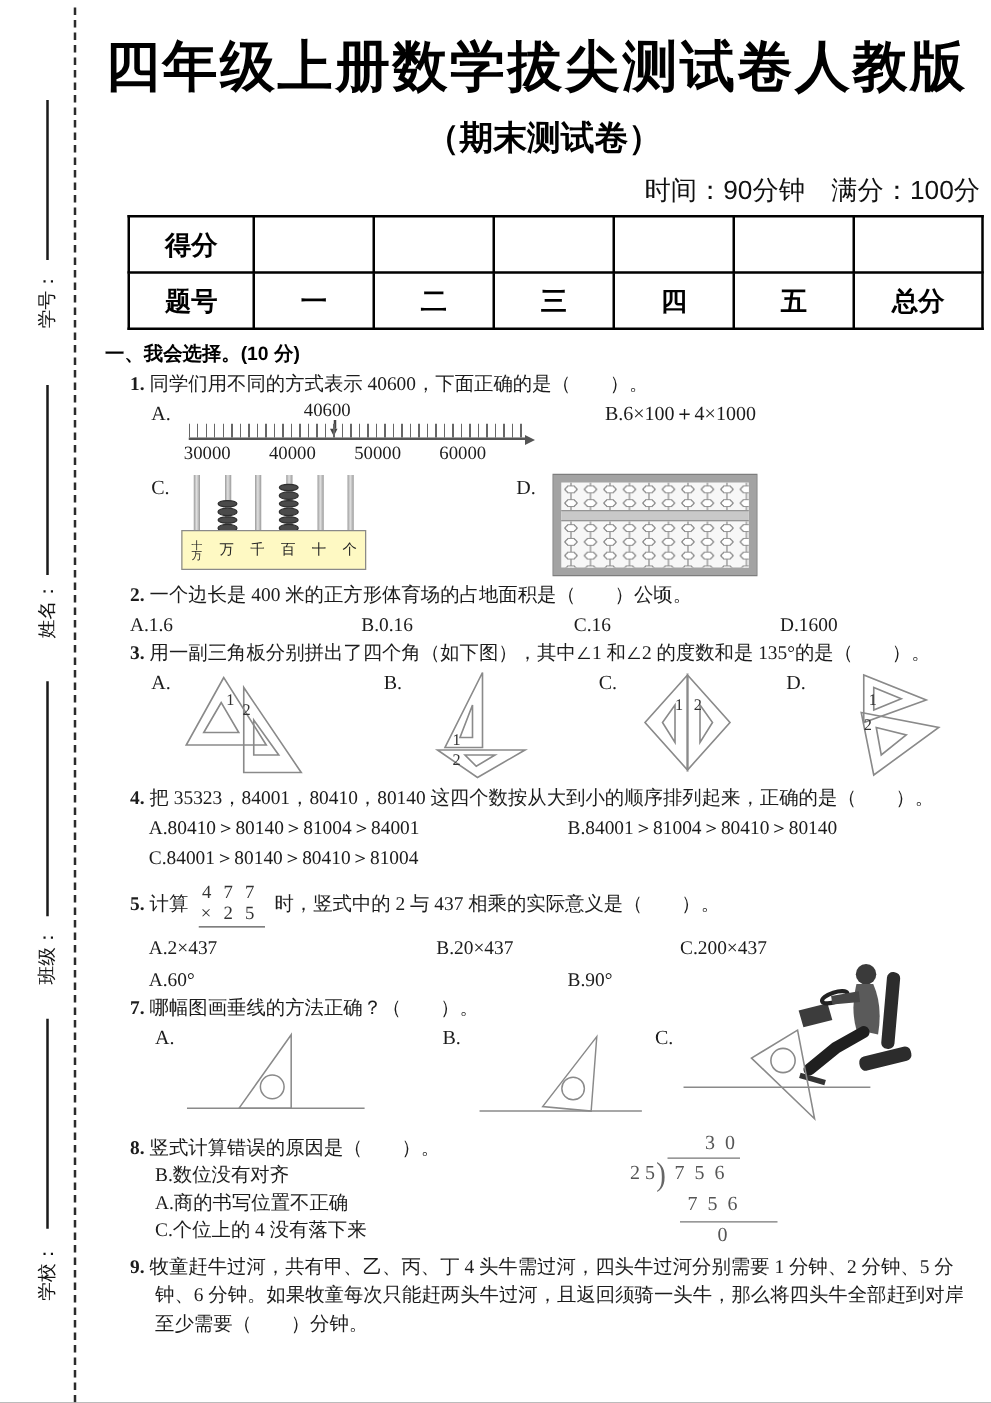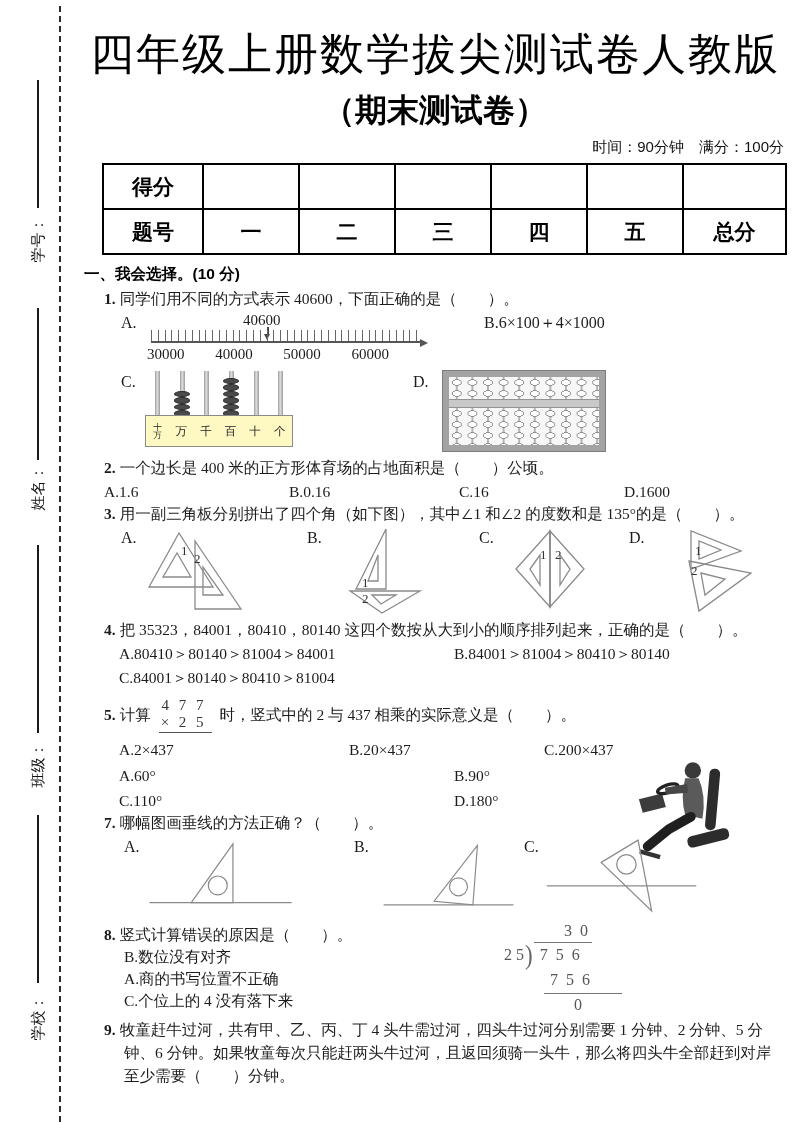--- a/index.html
+++ b/index.html
@@ -9,26 +9,26 @@
     font-family:"Liberation Serif", serif;
   }
   
   .dashline { position:absolute; left:59px; top:6px; height:1116px; width:0;
     border-left:2px dashed #2b2b2b; }
   .sline { position:absolute; left:37px; width:2px; background:#1a1a1a; }
   .side-label { position:absolute; left:11px; width:54px; height:20px; line-height:20px;
     text-align:center; font-size:15px; transform:rotate(-90deg); color:#111; }
   
   .main { position:absolute; left:84px; top:0; width:702px; }
-  .title { margin-top:24px; text-align:center; font-family:"Liberation Sans",sans-serif;
-    font-weight:400; font-size:44px; line-height:60px; letter-spacing:2px; color:#000; }
+  .title { margin-top:24px; font-family:"Liberation Sans",sans-serif;
+    font-weight:700; font-size:44px; line-height:60px; letter-spacing:2px; color:#000; }
   .subtitle { text-align:center; font-family:"Liberation Sans",sans-serif;
-    font-weight:800; font-size:32px; line-height:44px; margin-top:4px; color:#000; }
+    font-weight:800; font-size:27px; line-height:44px; margin-top:4px; color:#000; }
   .meta { text-align:right; font-family:"Liberation Sans",sans-serif;
-    font-size:15px; margin:6px 2px 6px 0; color:#111; }
+    font-size:21px; margin:6px 2px 6px 0; color:#111; }
   
   table.score { border-collapse:collapse; width:683px; margin-left:18px; table-layout:fixed; }
   table.score td { border:2px solid #000; height:41px; text-align:center;
     font-size:21px; font-weight:700; color:#000; }
   
   .section { font-family:"Liberation Sans",sans-serif; font-weight:700;
     font-size:15.5px; margin:9px 0 3px 0; color:#000; }
   .q { position:relative; font-size:15.5px; line-height:22px; }
   .qhead { padding-left:40px; text-indent:-20px; }
   .qhead.narrow { max-width:600px; }
@@ -306,24 +306,20 @@
         <span>B.20×437</span>
         <span>C.200×437</span>
       </div>
     </div>
 
     <div class="q mt4">
       <div class="optrow cols2" style="margin-top:4px">
         <span>A.60°</span>
         <span>B.90°</span>
       </div>
-      <div class="optrow cols2" style="margin-top:3px">
-        <span>C.110°</span>
-        <span>D.180°</span>
-      </div>
       <svg class="driver" width="115" height="104" viewBox="0 0 115 108">
         <path d="M6,44 L30,38 L34,52 L10,58 Z" fill="#3c3c3c"></path>
         <ellipse cx="36" cy="33" rx="11" ry="4" fill="none" stroke="#222" stroke-width="3.5" transform="rotate(-18 36 33)"></ellipse>
         <rect x="77" y="12" width="11" height="64" rx="5" fill="#2c2c2c" transform="rotate(5 82 44)"></rect>
         <rect x="56" y="78" width="44" height="12" rx="5" fill="#2c2c2c" transform="rotate(-14 78 84)"></rect>
         <circle cx="62" cy="14" r="8.5" fill="#3a3a3a"></circle>
         <path d="M54,22 Q49,42 54,60 L72,64 Q76,40 68,22 Z" fill="#5a5a5a"></path>
         <path d="M56,28 L33,32 L34,39 L57,37 Z" fill="#474747"></path>
         <path d="M60,62 L37,75 L15,93" stroke="#1f1f1f" stroke-width="10" fill="none" stroke-linecap="round" stroke-linejoin="round"></path>
         <line x1="7" y1="98" x2="28" y2="104" stroke="#333" stroke-width="4.5"></line>

